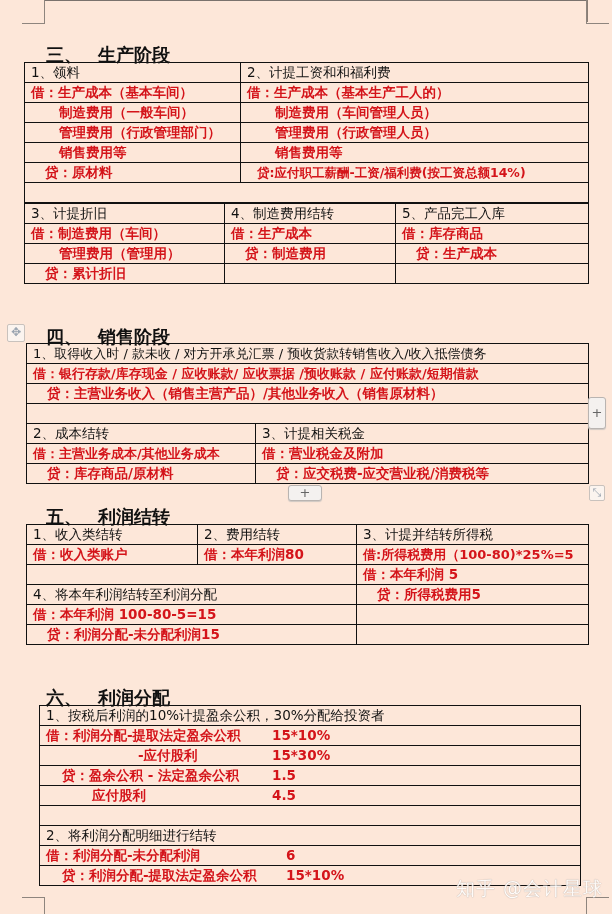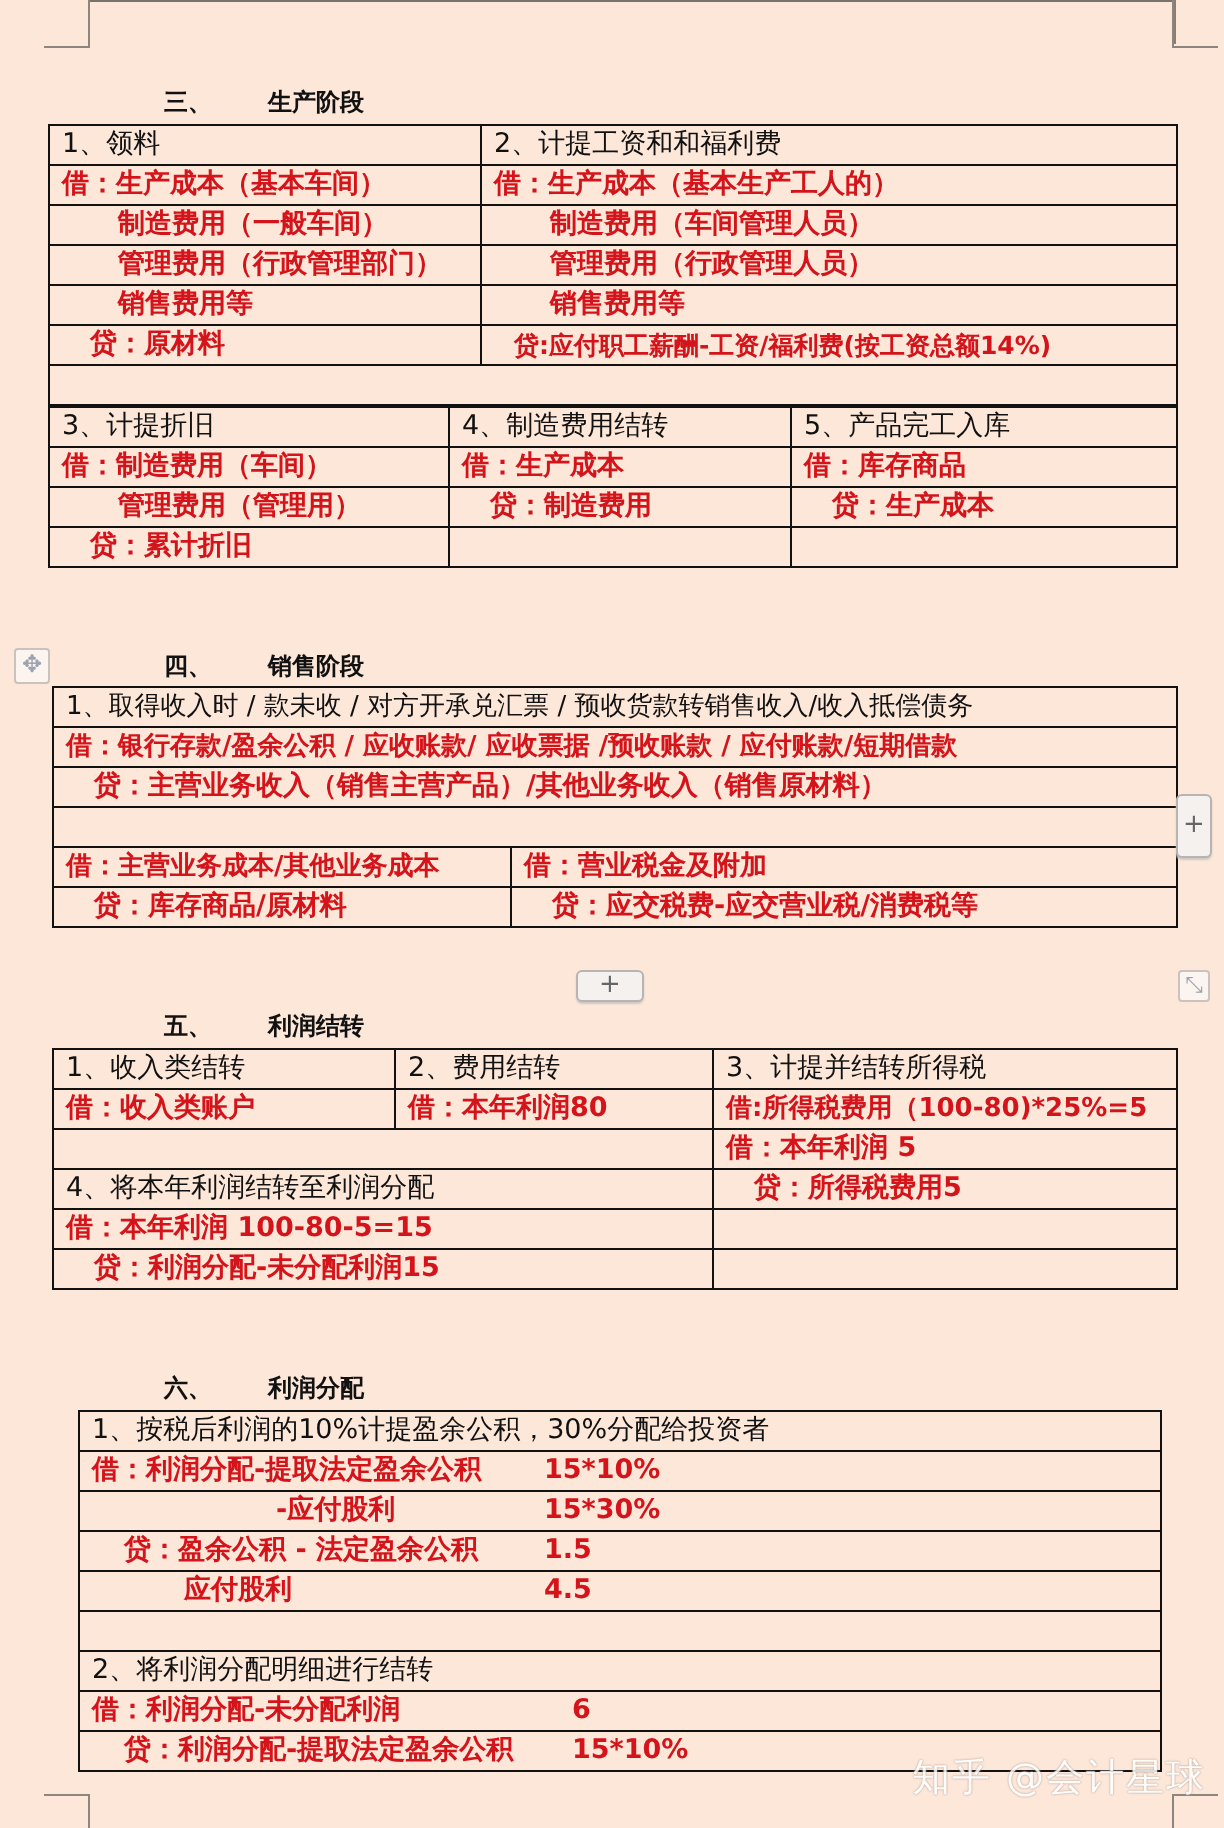--- a/index.html
+++ b/index.html
@@ -11,21 +11,21 @@
   }
   .page-top { position:absolute; left:44px; top:0; width:542px; height:22px;
     border-left:1px solid #8a7d74; border-right:1px solid #8a7d74; border-bottom:none; }
   .page-top::before { content:""; position:absolute; left:0; right:0; top:0; height:1px; background:#7a726d; }
   .corner { position:absolute; border-color:#8e857e; border-style:solid; border-width:0; }
   .c-tl { left:22px; top:0; width:22px; height:23px; border-right-width:1px; border-bottom-width:1px; }
   .c-tr { left:586px; top:0; width:22px; height:23px; border-left-width:1px; border-bottom-width:1px; }
   .c-bl { left:22px; top:897px; width:22px; height:17px; border-right-width:1px; border-top-width:1px; }
   .c-br { left:586px; top:897px; width:22px; height:17px; border-left-width:1px; border-top-width:1px; }
 
-  .section-title { position:absolute; font-weight:bold; font-size:12px; color:#111;margin-left:36px; }
+  .section-title { position:absolute; font-weight:bold; font-size:18px; color:#111; }
   .section-title .num { display:inline-block; width:52px; }
 
   table.t { position:absolute; border-collapse:collapse; table-layout:fixed; }
   table.t td { border:1.3px solid #111; height:19px; padding:0 0 0 6px; white-space:nowrap; overflow:hidden;
     font-size:13.5px; line-height:19px; vertical-align:middle; }
   td.h { color:#111; }
   td.r { color:#d4141a; font-weight:bold;margin-top:19px; }
   td.blank { height:19px; }
   .ind1 { padding-left:20px !important; }
   .ind2 { padding-left:34px !important; }
@@ -123,28 +123,32 @@
 <table class="t" style="left:26px;top:343px;width:562px;">
   <colgroup>
       <col style="width:229px">
       <col style="width:333px">
     </colgroup>
   <tbody>
       <tr>
         <td colspan="2" class="h" style="font-size:13px;">1、取得收入时 / 款未收 / 对方开承兑汇票 / 预收货款转销售收入/收入抵偿债务</td>
       </tr>
   <tr>
-        <td colspan="2" class="r" style="font-size:13px;">借：银行存款/盈余公积 / 应收账款/ 应收票据 /预收账款 / 应付账款/短期借款</td>
+        <td colspan="2" class="r" style="font-size:13px;">借：银行存款/库存现金 / 应收账款/ 应收票据 /预收账款 / 应付账款/短期借款</td>
       </tr>
   <tr>
         <td colspan="2" class="r ind1">贷：主营业务收入（销售主营产品）/其他业务收入（销售原材料）</td>
       </tr>
   <tr>
         <td colspan="2" class="blank"></td>
       </tr>
+  <tr>
+    <td class="h">2、成本结转</td>
+    <td class="h">3、计提相关税金</td>
+  </tr>
   <tr>
     <td class="r" style="font-size:13px;">借：主营业务成本/其他业务成本</td>
     <td class="r">借：营业税金及附加</td>
   </tr>
   <tr>
     <td class="r ind1">贷：库存商品/原材料</td>
     <td class="r ind1">贷：应交税费-应交营业税/消费税等</td>
   </tr>
 </tbody>
   </table>

